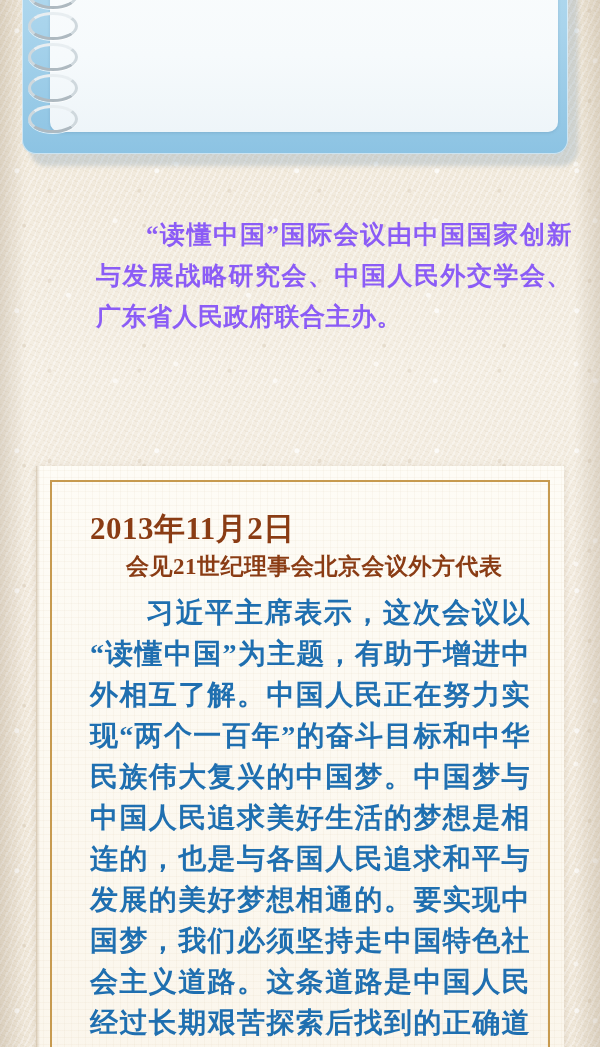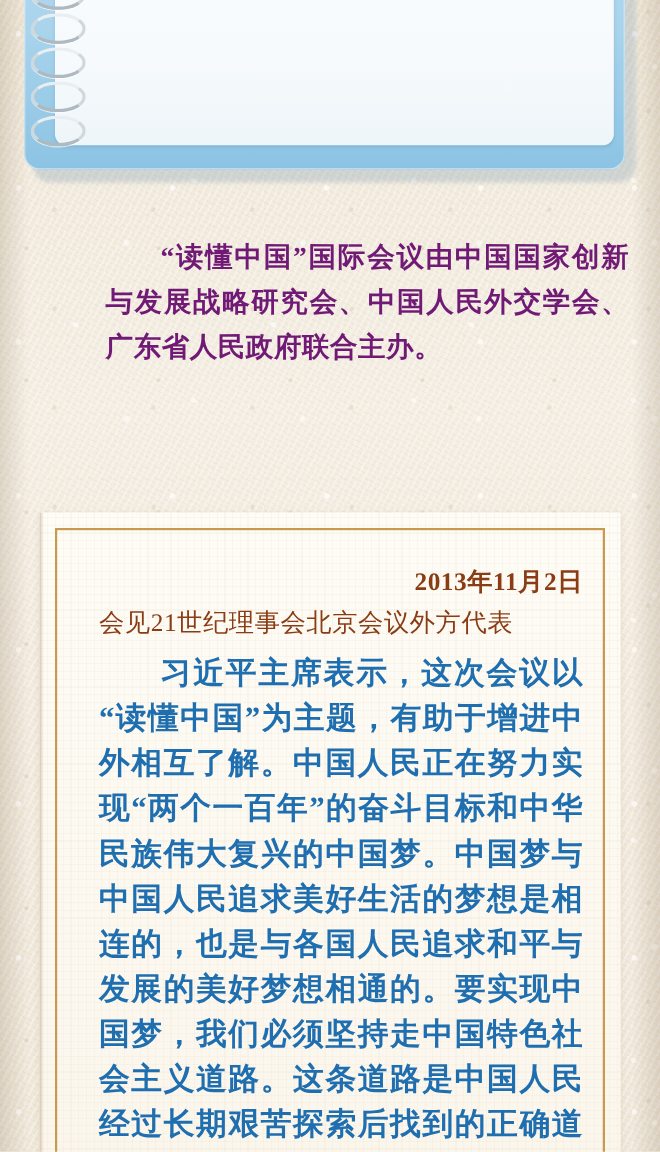--- a/index.html
+++ b/index.html
@@ -94,21 +94,21 @@
     border-top-color: #e8eef1;
     border-bottom-color: #aeb9c0;
   }
 
   
   .body-text {
     position: absolute;
     left: 96px;
     top: 214px;
     width: 476px;
-    color: #701a75;
+    color: #8b5cf6;
     font-size: 25px;
     line-height: 41px;
     font-weight: bold;
     font-family: "Liberation Serif", serif;
     letter-spacing: 0.5px;
     text-align: justify;
   }
   .body-text p {
     margin: 0 0 13px 0;
     text-indent: 2em;
@@ -141,33 +141,33 @@
     background: linear-gradient(90deg, rgba(150,120,80,0.35), rgba(150,120,80,0));
   }
   .quote-inner {
     position: absolute;
     left: 54px;
     top: 44px;
     right: 34px;
   }
   .quote-date {
     color: #8a3c14;
-    font-size: 23px;
+    font-size: 31px;
     font-weight: bold;
     line-height: 38px;
     letter-spacing: 0.5px;
-    text-align: right;
   }
   .quote-occasion {
     color: #8a3c14;
     font-size: 23px;
-    font-weight: normal;
+    font-weight: bold;
     line-height: 38px;
     letter-spacing: 0.5px;
     margin-bottom: 6px;
+    margin-left: 36px;
   }
   .quote-body {
     color: #1f6fb0;
     font-size: 28px;
     font-weight: bold;
     line-height: 41px;
     letter-spacing: 0.4px;
     text-align: justify;
   }
   .quote-body p {

